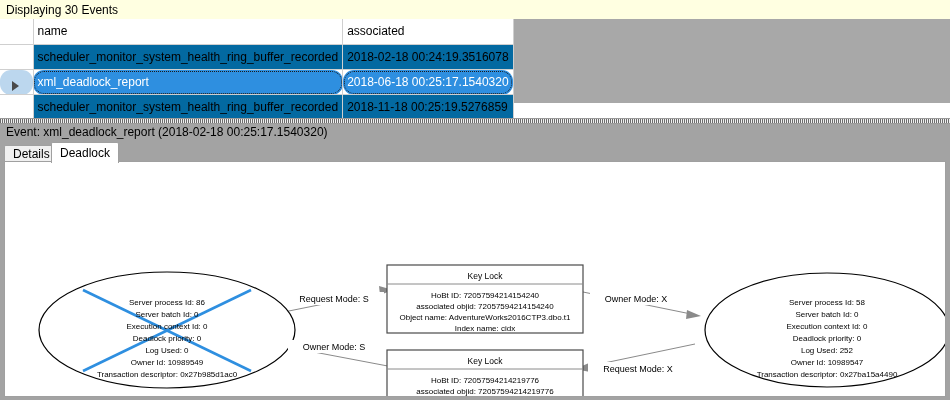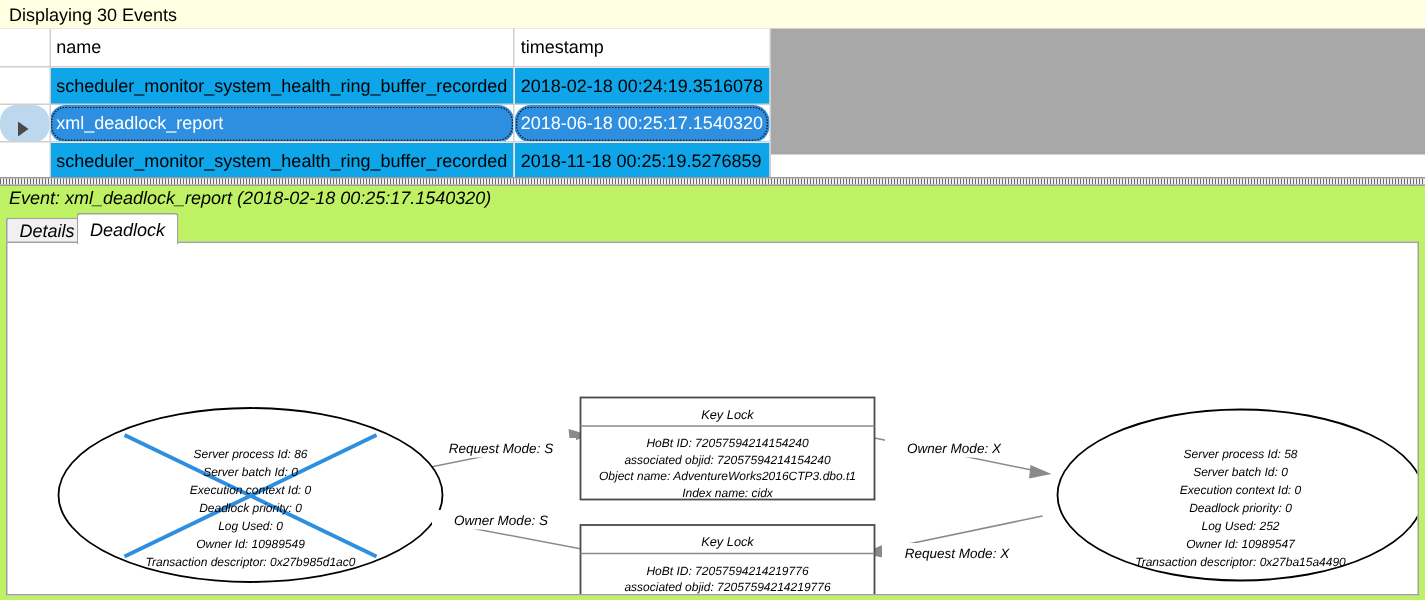--- a/index.html
+++ b/index.html
@@ -56,21 +56,21 @@
     border-bottom: 1px solid #cfcfcf;
     font-size: 12px;
     font-weight: normal;
     text-align: left;
     padding: 0 4px;
     height: 24px;
     line-height: 24px;
     overflow: hidden;
     white-space: nowrap;
     box-sizing: border-box;
-    background: #0ea5e9;
+    background: #0369a1;
   }
   .grid th {
     height: 25px; line-height: 25px;
     background: #ffffff;
     color: #000;
   }
   .grid th.sel-head, .grid td.sel-cell {
     padding: 0;
     background: #ffffff;
     border-right: 1px solid #cfcfcf;
@@ -107,23 +107,22 @@
     border-top: 1px solid #9a9a9a;
     border-bottom: 1px solid #9a9a9a;
     box-sizing: border-box;
   }
 
   
   .detail-pane {
     position: absolute;
     left: 0; top: 124px;
     width: 950px; height: 276px;
-    background: #bef264;
-    box-sizing: border-box;
-    font-style: italic;
+    background: #a3a3a3;
+    box-sizing: border-box;
   }
   .event-title {
     position: absolute;
     left: 6px; top: 1px;
     font-size: 12px;
     white-space: nowrap;
   }
 
   
   .tabstrip {
@@ -224,21 +223,21 @@
   <table class="grid">
     <colgroup>
       <col class="c-sel">
         <col class="c-name">
         <col class="c-ts">
     </colgroup>
     <thead>
       <tr>
         <th class="sel-head"></th>
         <th>name</th>
-        <th>timestamp</th>
+        <th>associated</th>
       </tr>
     </thead>
     <tbody>
       <tr>
         <td class="sel-cell"></td>
         <td>scheduler_monitor_system_health_ring_buffer_recorded</td>
         <td>2018-02-18 00:24:19.3516078</td>
       </tr>
       <tr class="selected">
         <td class="sel-cell">

